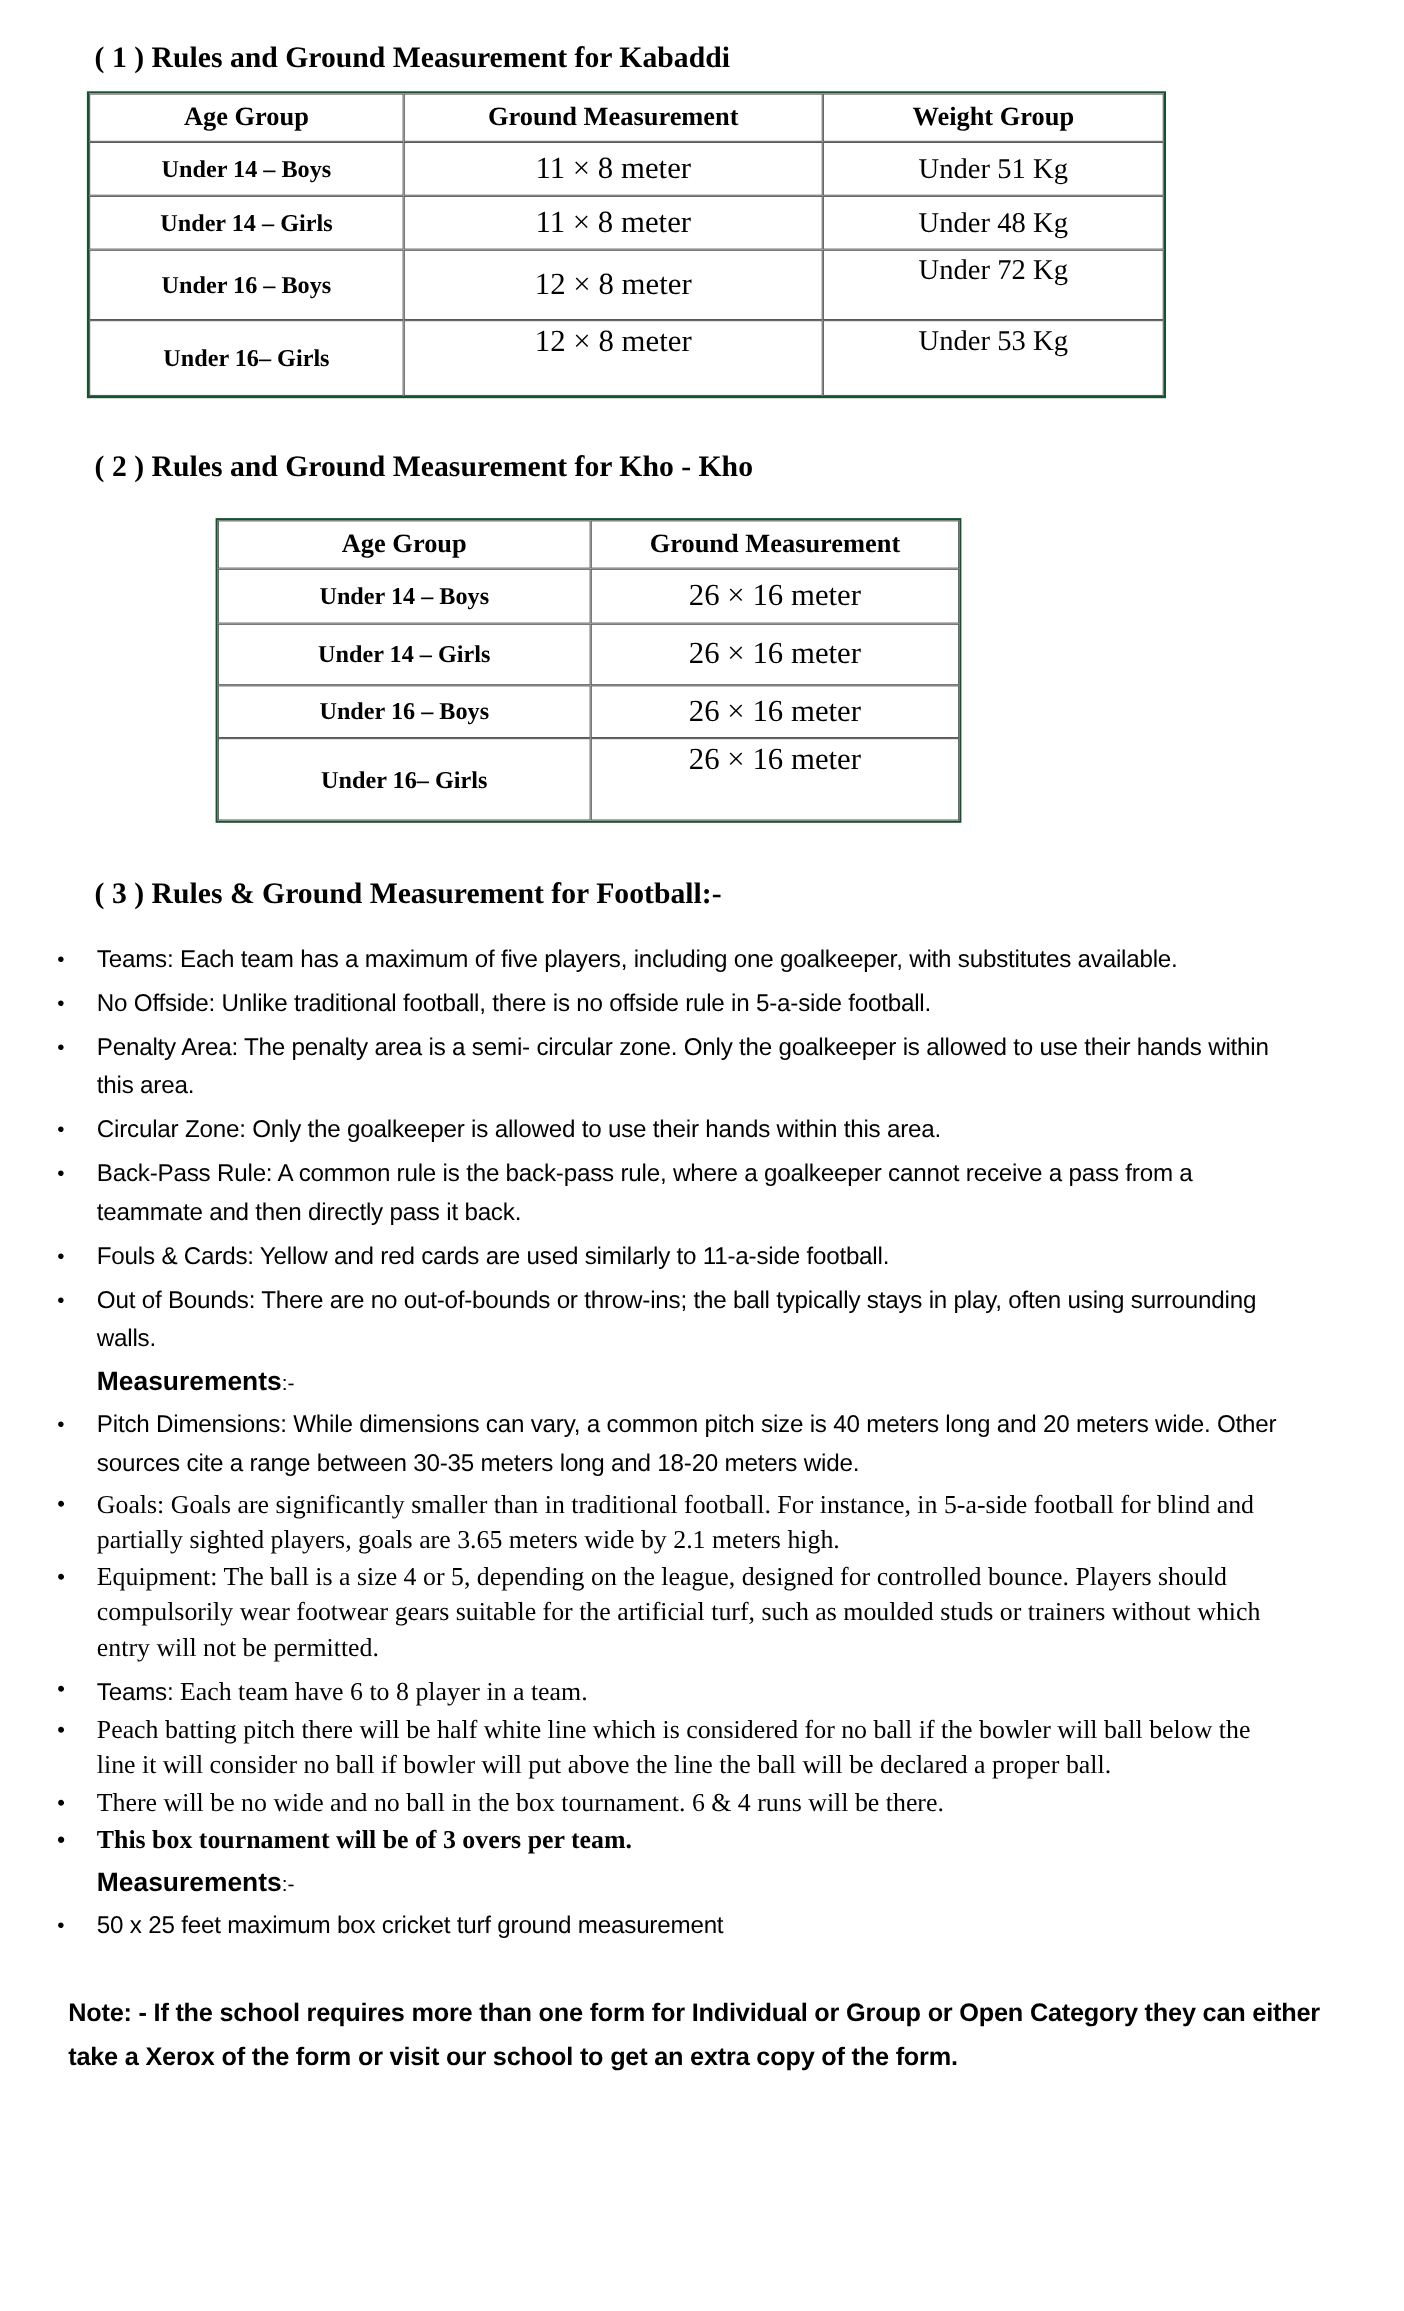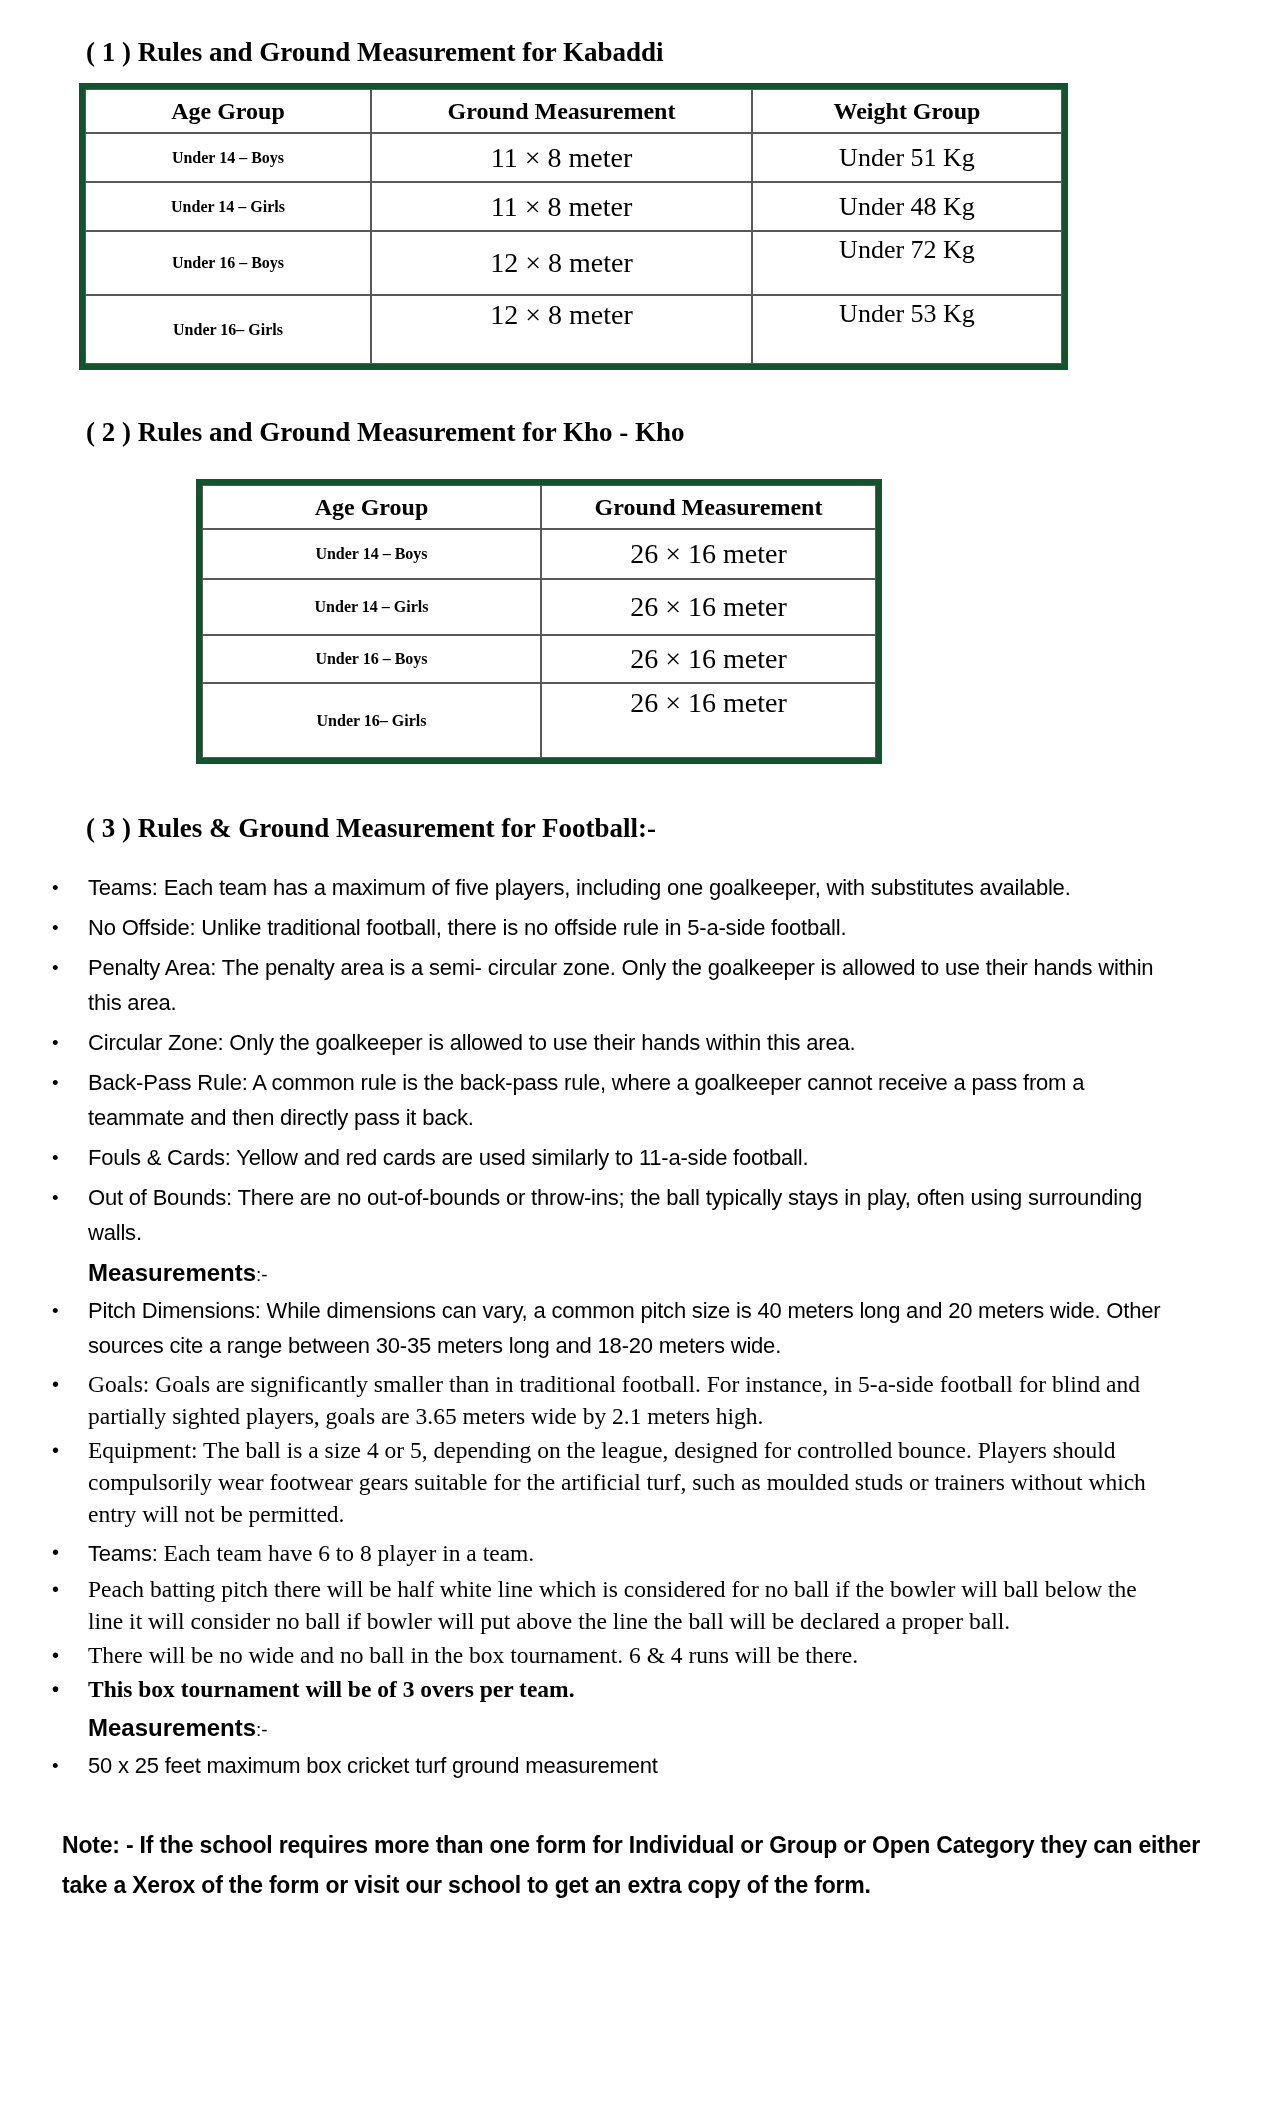--- a/index.html
+++ b/index.html
@@ -15,29 +15,29 @@
     font-family:"Liberation Serif",serif;
     font-weight:bold;font-size:27px;line-height:32px;
     margin:0 0 0 86px;
   }
   .h1{margin-top:36px;}
   .h2{margin-top:46px;}
   .h3{margin-top:48px;}
   .h4{margin-top:34px;}
 
   
-  table{border-collapse:separate;border-spacing:0;border:6px solid #14532d;}
+  table{border-collapse:separate;border-spacing:0;border:2px solid #14532d;}
   td,th{border:1px solid #595959;background:#fff;}
   .t1{margin:15px 0 0 79px;width:977px;table-layout:fixed;}
   .t1 col.c1{width:286px}.t1 col.c2{width:381px}.t1 col.c3{width:310px}
   .t2{margin:31px 0 0 196px;width:674px;table-layout:fixed;}
   .t2 col.c1{width:339px}.t2 col.c2{width:335px}
   th{font-weight:bold;font-size:24px;text-align:center;vertical-align:middle;padding:3px 2px;}
   td{text-align:center;vertical-align:middle;padding:0 2px;}
-  td.age{font-weight:bold;font-size:16px;}
+  td.age{font-weight:bold;font-size:22px;}
   td.ground{font-size:28px;}
   td.weight{font-size:26px;}
   td.vtop{vertical-align:top;padding-top:3px;}
   .t1 tr.r0 td, .t1 tr.r0 th{height:36px;}
   .t1 tr.r1 td{height:47px;}
   .t1 tr.r2 td{height:47px;}
   .t1 tr.r3 td{height:59px;}
   .t1 tr.r4 td{height:64px;}
   .t2 tr.r0 th{height:36px;}
   .t2 tr.r1 td{height:48px;}

